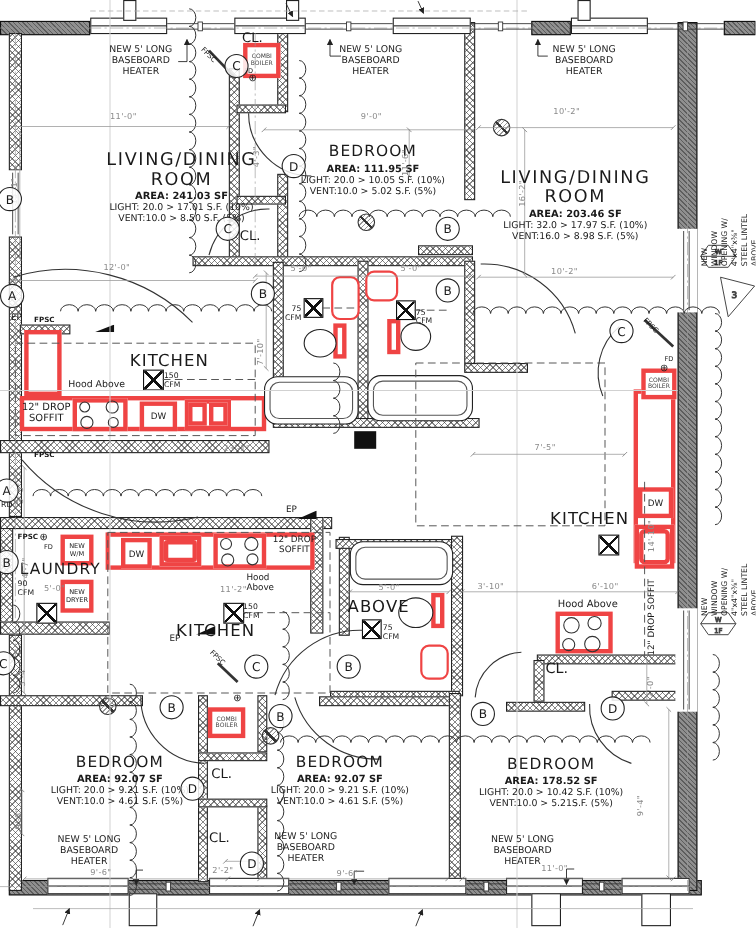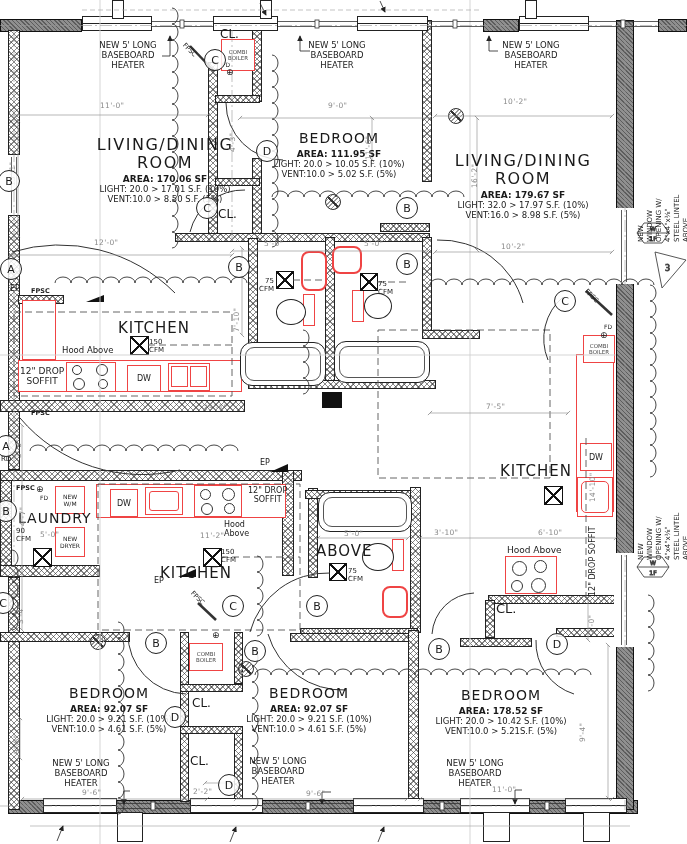--- a/index.html
+++ b/index.html
@@ -8,21 +8,21 @@
   .abs{position:absolute;box-sizing:border-box}
   .hatch{background-color:#fff;border:1px solid #222;
     background-image:repeating-linear-gradient(45deg,rgba(40,40,40,.55) 0 1px,transparent 1px 4px),
                      repeating-linear-gradient(-45deg,rgba(40,40,40,.55) 0 1px,transparent 1px 4px);z-index:2}
   .dark{background-color:#8f8f8f;border:1px solid #111;
     background-image:repeating-linear-gradient(45deg,rgba(0,0,0,.35) 0 1px,transparent 1px 3px);z-index:2}
   .winbox{background:#fff;border:1px solid #222;z-index:4;
     background-image:linear-gradient(#222,#222);background-size:100% 1px;background-position:center;background-repeat:no-repeat}
   .stub{background:#fff;border:1px solid #222;z-index:4}
   .gap{background:#fff;z-index:4}
-  .box{position:absolute;border:1px solid #ef4444;background:#fff;box-sizing:border-box;z-index:3}
+  .box{position:absolute;border:4px solid #ef4444;background:#fff;box-sizing:border-box;z-index:3}
   .burner{position:absolute;border:1px solid #333;border-radius:50%;box-sizing:border-box;z-index:3}
   .tub{border:1.4px solid #222;border-radius:12px}
   .tubin{border:1px solid #555;border-radius:9px}
   .bowl{position:absolute;border:1px solid #222;border-radius:50%;background:#fff;z-index:3}
   .fan{position:absolute;width:16px;height:16px;border:1.5px solid #111;background-color:#fff;z-index:5;
     background-image:linear-gradient(45deg,transparent 45%,#111 45% 55%,transparent 55%),
                      linear-gradient(-45deg,transparent 45%,#111 45% 55%,transparent 55%)}
   .fix{position:absolute;width:14px;height:14px;border:1px solid #333;border-radius:50%;z-index:5;
     background-image:linear-gradient(45deg,transparent 44%,#333 44% 56%,transparent 56%),
                      repeating-linear-gradient(-45deg,#999 0 1px,transparent 1px 3px)}
@@ -350,34 +350,34 @@
     </g>
     <g stroke="#444" stroke-width="0.9" fill="none">
       <polygon points="655,252 686,260 662,288"></polygon>
       <text x="665" y="271" font-size="8">3</text>
     </g>
   </svg>
 
   <div class="room" style="left:65px;top:136px;width:200px">
     <div class="ttl">LIVING/DINING
 ROOM</div>
-    <div class="ar">AREA: 170.06 SF</div>
+    <div class="ar">AREA: 241.03 SF</div>
     <div class="st">LIGHT: 20.0 &gt; 17.01 S.F. (10%)</div>
     <div class="st">VENT:10.0 &gt; 8.50 S.F. (5%)</div>
   </div>
   <div class="room bed" style="left:260px;top:131px;width:158px">
     <div class="ttl">BEDROOM</div>
     <div class="ar">AREA: 111.95 SF</div>
     <div class="st">LIGHT: 20.0 &gt; 10.05 S.F. (10%)</div>
     <div class="st">VENT:10.0 &gt; 5.02 S.F. (5%)</div>
   </div>
   <div class="room" style="left:435px;top:152px;width:176px">
     <div class="ttl">LIVING/DINING
 ROOM</div>
-    <div class="ar">AREA: 179.67 SF</div>
+    <div class="ar">AREA: 203.46 SF</div>
     <div class="st">LIGHT: 32.0 &gt; 17.97 S.F. (10%)</div>
     <div class="st">VENT:16.0 &gt; 8.98 S.F. (5%)</div>
   </div>
   <div class="room bed" style="left:28px;top:686px;width:162px">
     <div class="ttl">BEDROOM</div>
     <div class="ar">AREA: 92.07 SF</div>
     <div class="st">LIGHT: 20.0 &gt; 9.21 S.F. (10%)</div>
     <div class="st">VENT:10.0 &gt; 4.61 S.F. (5%)</div>
   </div>
   <div class="room bed" style="left:230px;top:686px;width:158px">

